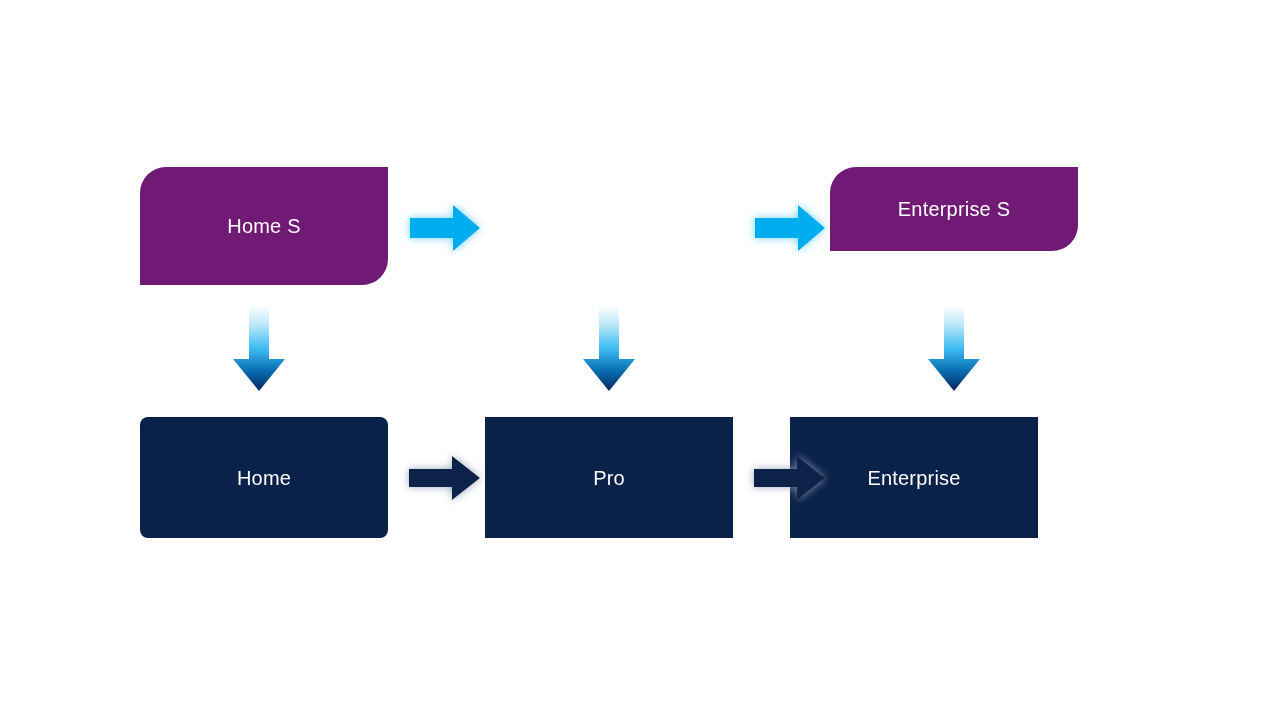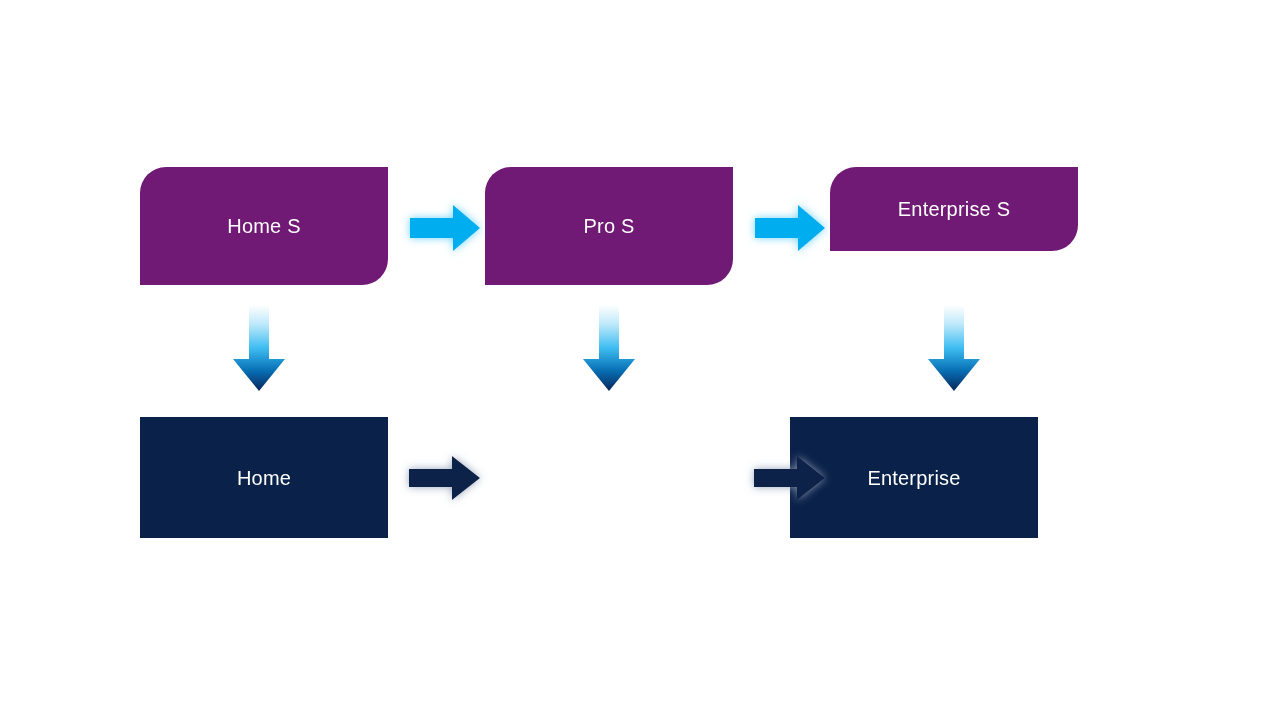--- a/index.html
+++ b/index.html
@@ -74,23 +74,20 @@
 </style>
 </head>
 <body>
 
 <div id="canvas">
 
   <div class="node tier-top" style="left:140px; top:167px; width:248px; height:118px;">
     <span class="node-label">Home S</span>
   </div>
 
-  <div class="node tier-top" style="left:485px; top:167px; width:248px; height:118px;">
-    <span class="node-label">Pro S</span>
-  </div>
 
   <div class="node tier-top" style="left:830px; top:167px; width:248px; height:84px;">
     <span class="node-label">Enterprise S</span>
   </div>
 
   <div class="arrow-h" style="left:405px; top:200px; width:80px; height:56px;">
     <svg width="80" height="56" viewBox="0 0 80 56" xmlns="http://www.w3.org/2000/svg">
       <defs>
         <filter id="glowLight1" x="-60%" y="-60%" width="220%" height="220%">
           <feDropShadow dx="0" dy="0" stdDeviation="4" flood-color="#55CCF5" flood-opacity="0.85"></feDropShadow>
@@ -149,24 +146,27 @@
           <stop offset="22%" stop-color="#BFE9FA"></stop>
           <stop offset="50%" stop-color="#3EBDF2"></stop>
           <stop offset="75%" stop-color="#0A73B8"></stop>
           <stop offset="100%" stop-color="#04255C"></stop>
         </linearGradient>
       </defs>
       <polygon points="21,0 41,0 41,54 57,54 31,86 5,54 21,54" fill="url(#vgrad3)"></polygon>
     </svg>
   </div>
 
-  <div class="node tier-bottom" style="left:140px; top:417px; width:248px; height:121px;">
+  <div class="node tier-bottom" style="left:140px; top:417px; width:248px; height:121px;border-radius:8px;">
     <span class="node-label">Home</span>
   </div>
 
+  <div class="node tier-bottom" style="left:485px; top:417px; width:248px; height:121px;">
+    <span class="node-label">Pro</span>
+  </div>
 
   <div class="node tier-bottom" style="left:790px; top:417px; width:248px; height:121px;">
     <span class="node-label">Enterprise</span>
   </div>
 
   <div class="arrow-h" style="left:403px; top:450px; width:82px; height:56px;">
     <svg width="82" height="56" viewBox="0 0 82 56" xmlns="http://www.w3.org/2000/svg">
       <defs>
         <filter id="glowDark1" x="-60%" y="-60%" width="220%" height="220%">
           <feDropShadow dx="0" dy="0" stdDeviation="4.5" flood-color="#8E9DB5" flood-opacity="0.9"></feDropShadow>

